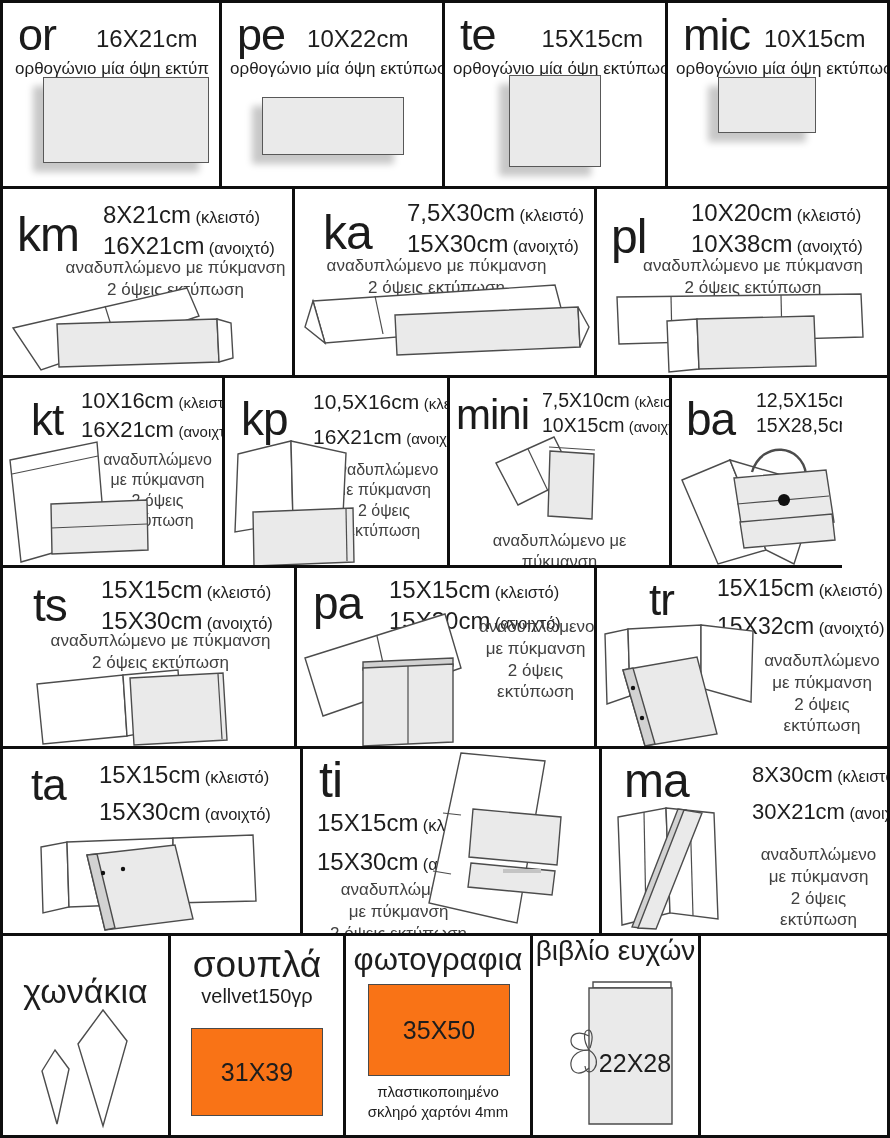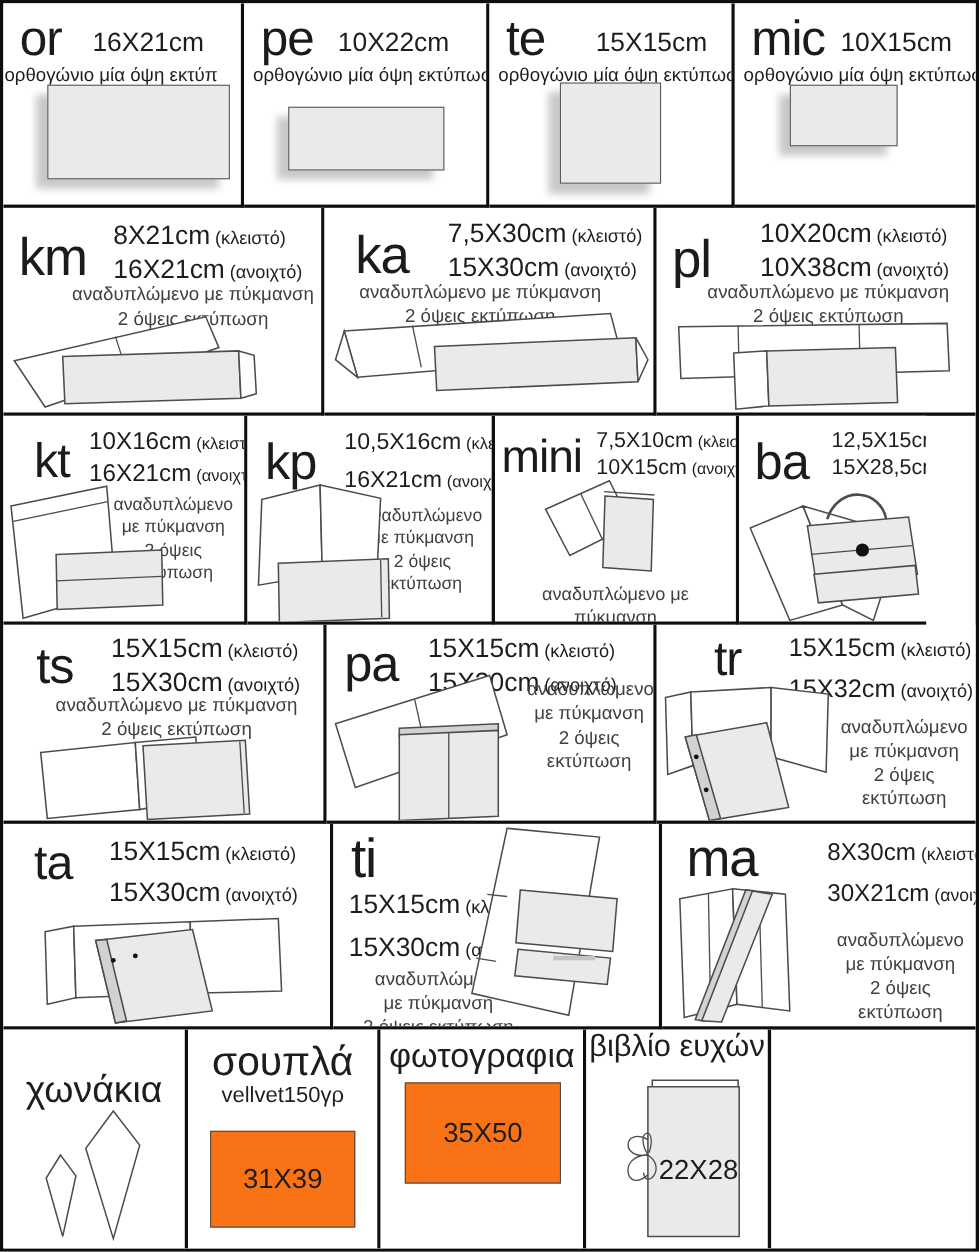--- a/index.html
+++ b/index.html
@@ -9,23 +9,23 @@
   .row{display:flex}
   .c{position:relative;border-right:3px solid #0e0e0e;border-bottom:3px solid #0e0e0e;background:#fff;overflow:hidden}
   .c.last{border-right:none}
   .rlast .c{border-bottom:none}
   .abs{position:absolute}
   .code{font-size:45px;line-height:1;letter-spacing:-1px;color:#1b1b1b}
   .sz{font-size:24px;line-height:1.3;white-space:nowrap}
   .tag{font-size:16.5px}
   .szl{white-space:nowrap}
   .fold{font-size:17px;line-height:1.28;text-align:center;color:#404040}
-  .h1{display:flex;gap:28px;padding:9px 4px 0 15px;align-items:flex-start}
+  .h1{display:flex;gap:40px;padding:9px 4px 0 15px;align-items:flex-start}
   .sz1{font-size:24px;margin-top:13px}
-  .desc{font-size:17px;padding-left:1px;margin-top:2px;white-space:nowrap}
+  .desc{font-size:17px;padding-left:12px;margin-top:2px;white-space:nowrap}
   .rect1{position:absolute;background:#eaeaea;border:1.5px solid #585858;box-shadow:-10px 9px 7px rgba(0,0,0,.22)}
   svg{display:block;overflow:visible}
   .shape{fill:#fff;stroke:#4c4c4c;stroke-width:1.4}
   .gray{fill:#eaeaea}
   .dk{fill:#d2d2d2}
   .ln{stroke:#4c4c4c;stroke-width:1.2;fill:none}
   .b-title{font-size:33px;text-align:center;line-height:1.05}
   .b-sub{font-size:20px;text-align:center}
   .b-rect{background:#f97316;border:1.5px solid #4a4a4a;display:flex;align-items:center;justify-content:center;font-size:25px}
   .sticker-rect{background:#e9e9e9;border:2px solid #4a4a4a;border-radius:9px;box-shadow:inset 0 0 0 3px #f7f7f7}
@@ -330,20 +330,24 @@
       <div class="b-sub">vellvet150γρ</div>
       <div class="b-rect" style="position:absolute;left:20px;top:92px;width:132px;height:88px">
         <span>31X39</span>
       </div>
     </div>
     <div class="c" style="width:187px">
       <div class="b-title" style="margin-top:8px;font-size:31px">φωτογραφια</div>
       <div class="b-rect" style="position:absolute;left:22px;top:48px;width:142px;height:92px">
         <span>35X50</span>
       </div>
+      <div class="abs" style="left:0;right:0;top:146px;text-align:center;font-size:15px;line-height:1.3">
+        <div>πλαστικοποιημένο</div>
+        <div>σκληρό χαρτόνι 4mm</div>
+      </div>
     </div>
     <div class="c" style="width:168px">
       <div class="b-title" style="margin-top:0;font-size:28px">βιβλίο ευχών</div>
       <svg class="abs" style="left:14px;top:38px" width="140" height="160" viewBox="0 0 140 160">
         <polygon class="shape" points="46,8 124,8 124,14 46,14"></polygon>
         <polygon class="shape gray" points="42,14 125,14 125,150 42,150"></polygon>
         <path class="ln" d="M42,62 C 20,50 16,80 42,76"></path>
         <path class="ln" d="M42,76 C 14,76 22,112 42,94"></path>
         <path class="ln" d="M42,76 C 28,52 52,48 43,74"></path>
         <path class="ln" d="M42,76 C 60,88 40,108 38,92"></path>

